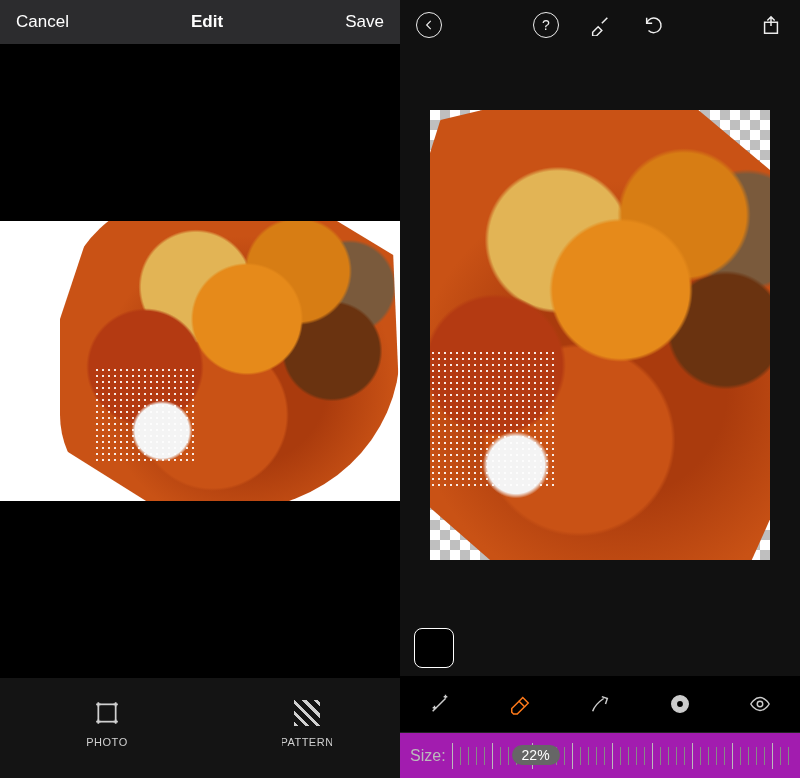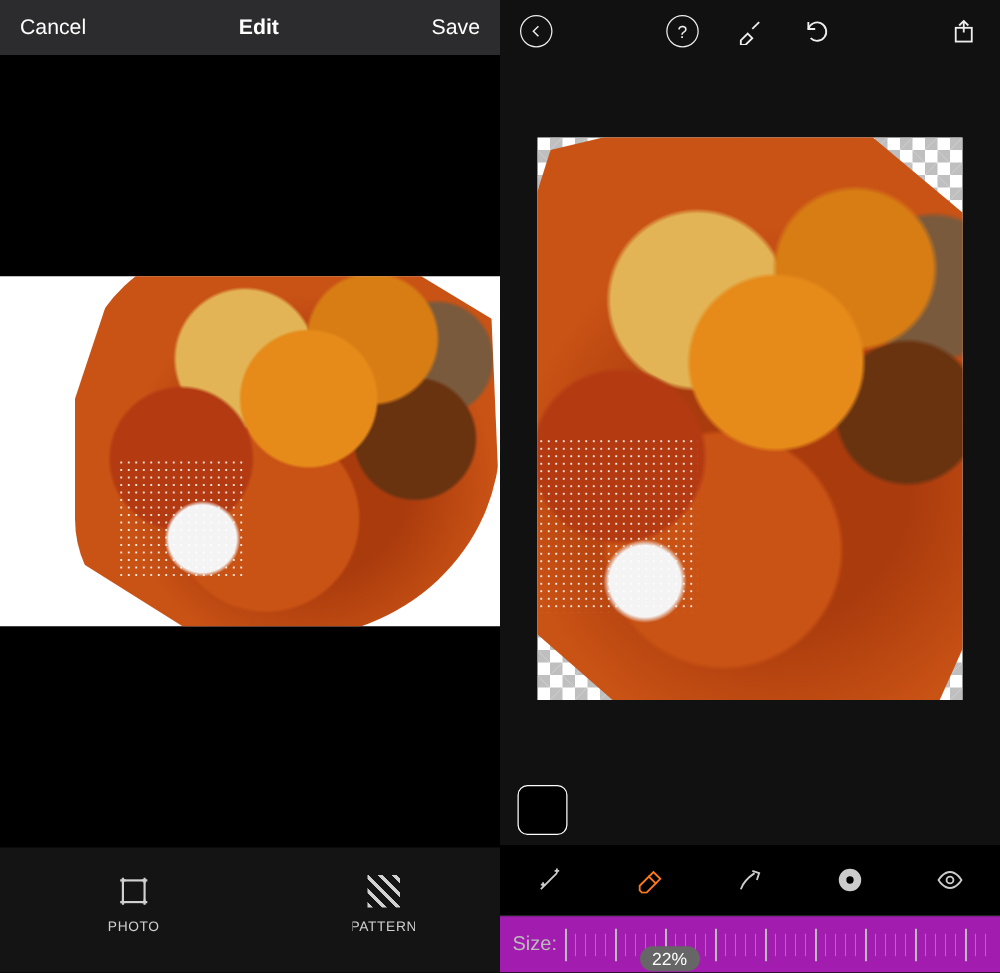--- a/index.html
+++ b/index.html
@@ -331,16 +331,16 @@
       <svg viewBox="0 0 24 24" fill="#ccc" stroke="none">
           <path d="M12 5C6 5 2 12 2 12s4 7 10 7 10-7 10-7-4-7-10-7z"></path>
           <circle cx="12" cy="12" r="3" fill="#000"></circle>
         </svg>
     </span>
   </div>
 
   <div class="size-row">
     <span>Size:</span>
     <div class="ruler">
-      <span class="size-bubble" style="position:absolute;left:60px;top:4px;margin-top:12px;">22%</span>
+      <span class="size-bubble" style="position:absolute;left:60px;top:4px;">22%</span>
     </div>
   </div>
 </div>
 
 </body></html>

